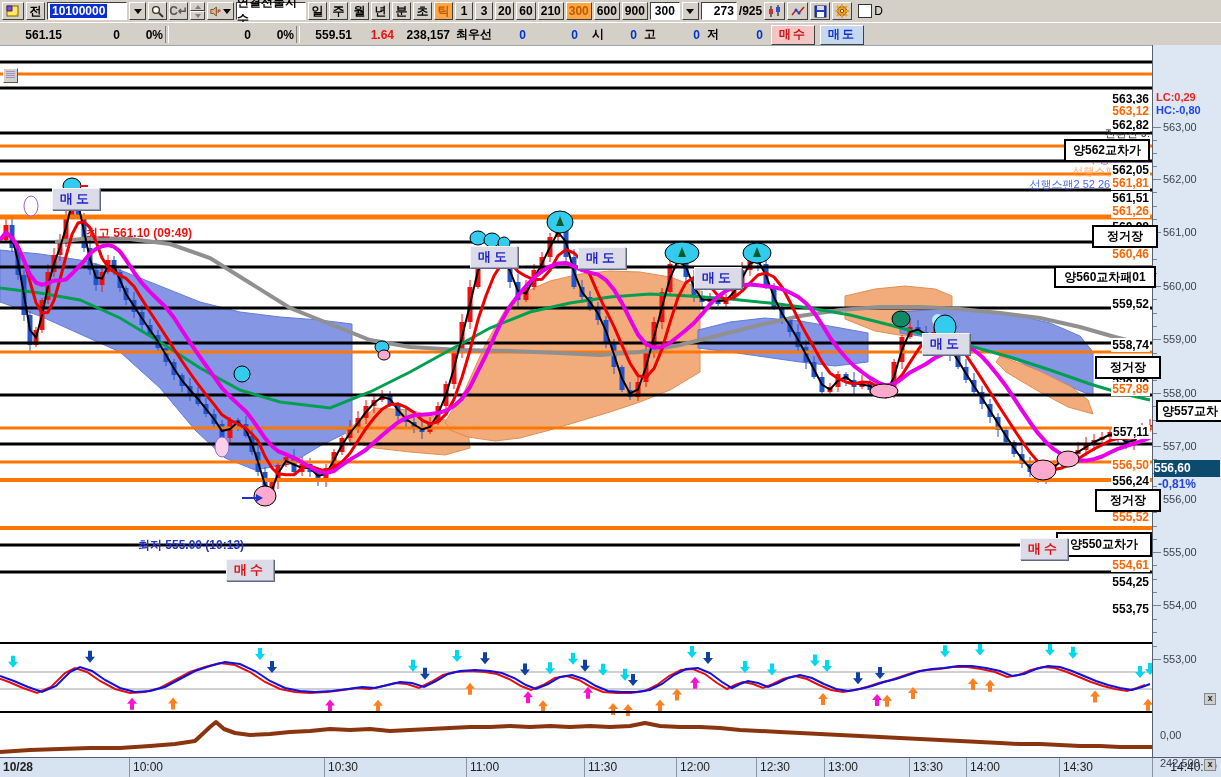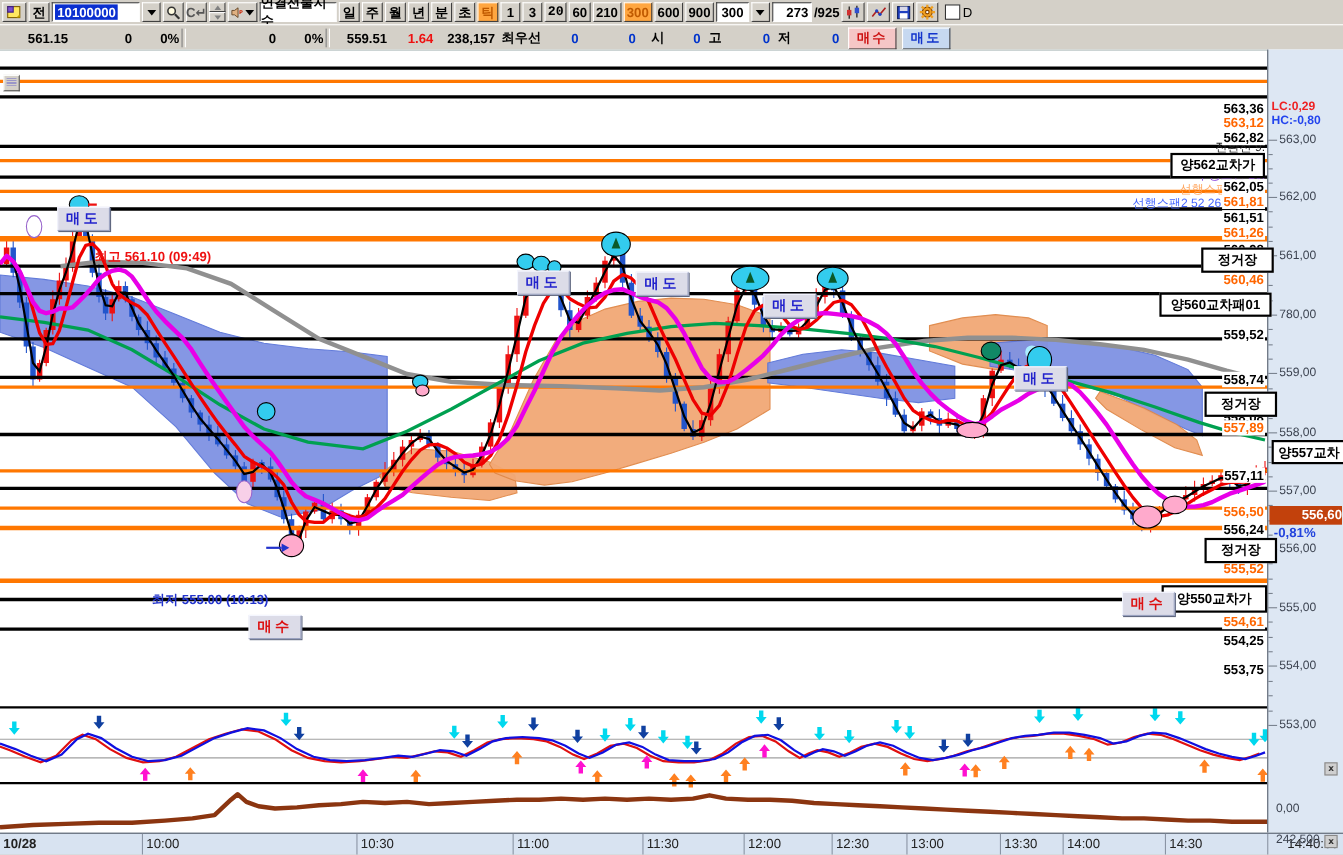--- a/index.html
+++ b/index.html
@@ -30,21 +30,21 @@
   .ptick{position:absolute;left:0;height:1px;background:#7a838f;}
   .plabel{position:absolute;left:10px;white-space:nowrap;color:#3c4350;}
   #overlays{position:absolute;left:0;top:0;width:1221px;height:712px;pointer-events:none;}
   .hlabel{position:absolute;font:bold 12px "Liberation Sans","DejaVu Sans",sans-serif;background:#fff;padding:0 1px;z-index:3;}
   .linebox{position:absolute;background:#fff;border:2px solid #000;font:bold 12px "Liberation Sans","DejaVu Sans",sans-serif;color:#000;display:flex;align-items:center;justify-content:center;z-index:4;white-space:nowrap;}
   .leg{position:absolute;font:11px "Liberation Sans","DejaVu Sans",sans-serif;white-space:nowrap;z-index:1;}
   .sig{position:absolute;width:46px;height:20px;background:#dcdce8;border:1px solid #9aa2c0;border-top-color:#f4f6ff;border-left-color:#f4f6ff;box-shadow:1px 1px 0 #606880;font:bold 13px "Liberation Sans","DejaVu Sans",sans-serif;letter-spacing:3px;text-align:center;line-height:19px;z-index:5;}
   .sig.sell{color:#2222cc;} .sig.buy{color:#dd1111;}
   .anno{position:absolute;font:bold 12px "Liberation Sans","DejaVu Sans",sans-serif;white-space:nowrap;z-index:5;}
   #note-box{position:absolute;background:#d4d4cb;border:1px solid #909088;box-shadow:1px 1px 0 #707068;color:#ee1111;font:bold 13px "Liberation Sans","DejaVu Sans",sans-serif;line-height:19px;padding:1px 6px;letter-spacing:1px;z-index:5;}
-  #last-tag{position:absolute;left:1154px;width:66px;height:17px;background:#c2410c;color:#fff;font:bold 12px "Liberation Sans","DejaVu Sans",sans-serif;text-align:right;line-height:17px;z-index:6;}
+  #last-tag{position:absolute;left:1154px;width:66px;height:17px;background:#0c4a6e;color:#fff;font:bold 12px "Liberation Sans","DejaVu Sans",sans-serif;text-align:left;line-height:17px;z-index:6;}
   #last-pct{position:absolute;left:1158px;color:#2244dd;font:bold 12px "Liberation Sans","DejaVu Sans",sans-serif;z-index:6;}
   #lc,#hc{position:absolute;left:1156px;font:bold 11px "Liberation Sans","DejaVu Sans",sans-serif;z-index:6;}
   .subaxis-label{position:absolute;left:1160px;font:11px "Liberation Sans","DejaVu Sans",sans-serif;color:#3c4350;z-index:6;}
   .closebox{position:absolute;left:1204px;width:12px;height:12px;background:#cfcfcf;border:1px solid #888;box-sizing:border-box;font:bold 8px "DejaVu Sans",sans-serif;text-align:center;line-height:10px;color:#333;z-index:6;}
   #corner-icon{position:absolute;left:3px;top:23px;width:13px;height:13px;background:#d4d0c8;border:1px solid;border-color:#fff #555 #555 #fff;z-index:6;}
   #corner-icon div{margin:2px;height:7px;background:repeating-linear-gradient(#9a96c8 0 1px,#d4d0c8 1px 2px);}
   
   #time-axis{position:absolute;left:0;top:757px;width:1221px;height:20px;background:#d8e3f1;border-top:1px solid #56606e;box-sizing:border-box;font:12px "Liberation Sans","DejaVu Sans",sans-serif;color:#222;}
   .ttick{position:absolute;top:2px;white-space:nowrap;}
   .tsep{position:absolute;top:0;width:1px;height:19px;background:#8a94a4;}
@@ -99,21 +99,21 @@
         <div class="b3" style="width: 19px;">주</div>
         <div class="b3" style="width: 19px;">월</div>
         <div class="b3" style="width: 19px;">년</div>
         <div class="b3" style="width: 19px;">분</div>
         <div class="b3" style="width: 19px;">초</div>
         <div class="b3 act" style="width: 19px;">틱</div>
       </span>
     <span id="interval-group" style="display:flex;gap:2px">
         <div class="b3" style="min-width: 18px;">1</div>
         <div class="b3" style="min-width: 18px;">3</div>
-        <div class="b3" style="min-width: 18px; font-family: Liberation Mono, monospace;">20</div>
+        <div class="b3" style="min-width: 18px;">20</div>
         <div class="b3" style="min-width: 18px;">60</div>
         <div class="b3" style="min-width: 23px;">210</div>
         <div class="b3 act" style="min-width: 23px;">300</div>
         <div class="b3" style="min-width: 23px;">600</div>
         <div class="b3" style="min-width: 23px;">900</div>
       </span>
     <div class="sunk" style="width:30px;padding-left:4px;font-weight:bold">300</div>
     <div class="b3 dd">
         <span class="caret"></span>
       </div>
@@ -619,21 +619,21 @@
         <line x1="0" y1="45.5" x2="1152" y2="45.5" stroke="#9aa" stroke-width="1"></line>
       </svg>
     <div id="price-axis">
         <div class="ptick" style="top: 82px; width: 8px;"></div>
         <div class="plabel" style="top: 76px;">563,00</div>
         <div class="ptick" style="top: 134px; width: 8px;"></div>
         <div class="plabel" style="top: 128px;">562,00</div>
         <div class="ptick" style="top: 187px; width: 8px;"></div>
         <div class="plabel" style="top: 181px;">561,00</div>
         <div class="ptick" style="top: 241px; width: 8px;"></div>
-        <div class="plabel" style="top: 235px;">780,00</div>
+        <div class="plabel" style="top: 235px;">560,00</div>
         <div class="ptick" style="top: 294px; width: 8px;"></div>
         <div class="plabel" style="top: 288px;">559,00</div>
         <div class="ptick" style="top: 348px; width: 8px;"></div>
         <div class="plabel" style="top: 342px;">558,00</div>
         <div class="ptick" style="top: 401px; width: 8px;"></div>
         <div class="plabel" style="top: 395px;">557,00</div>
         <div class="ptick" style="top: 454px; width: 8px;"></div>
         <div class="plabel" style="top: 448px;">556,00</div>
         <div class="ptick" style="top: 507px; width: 8px;"></div>
         <div class="plabel" style="top: 501px;">555,00</div>

